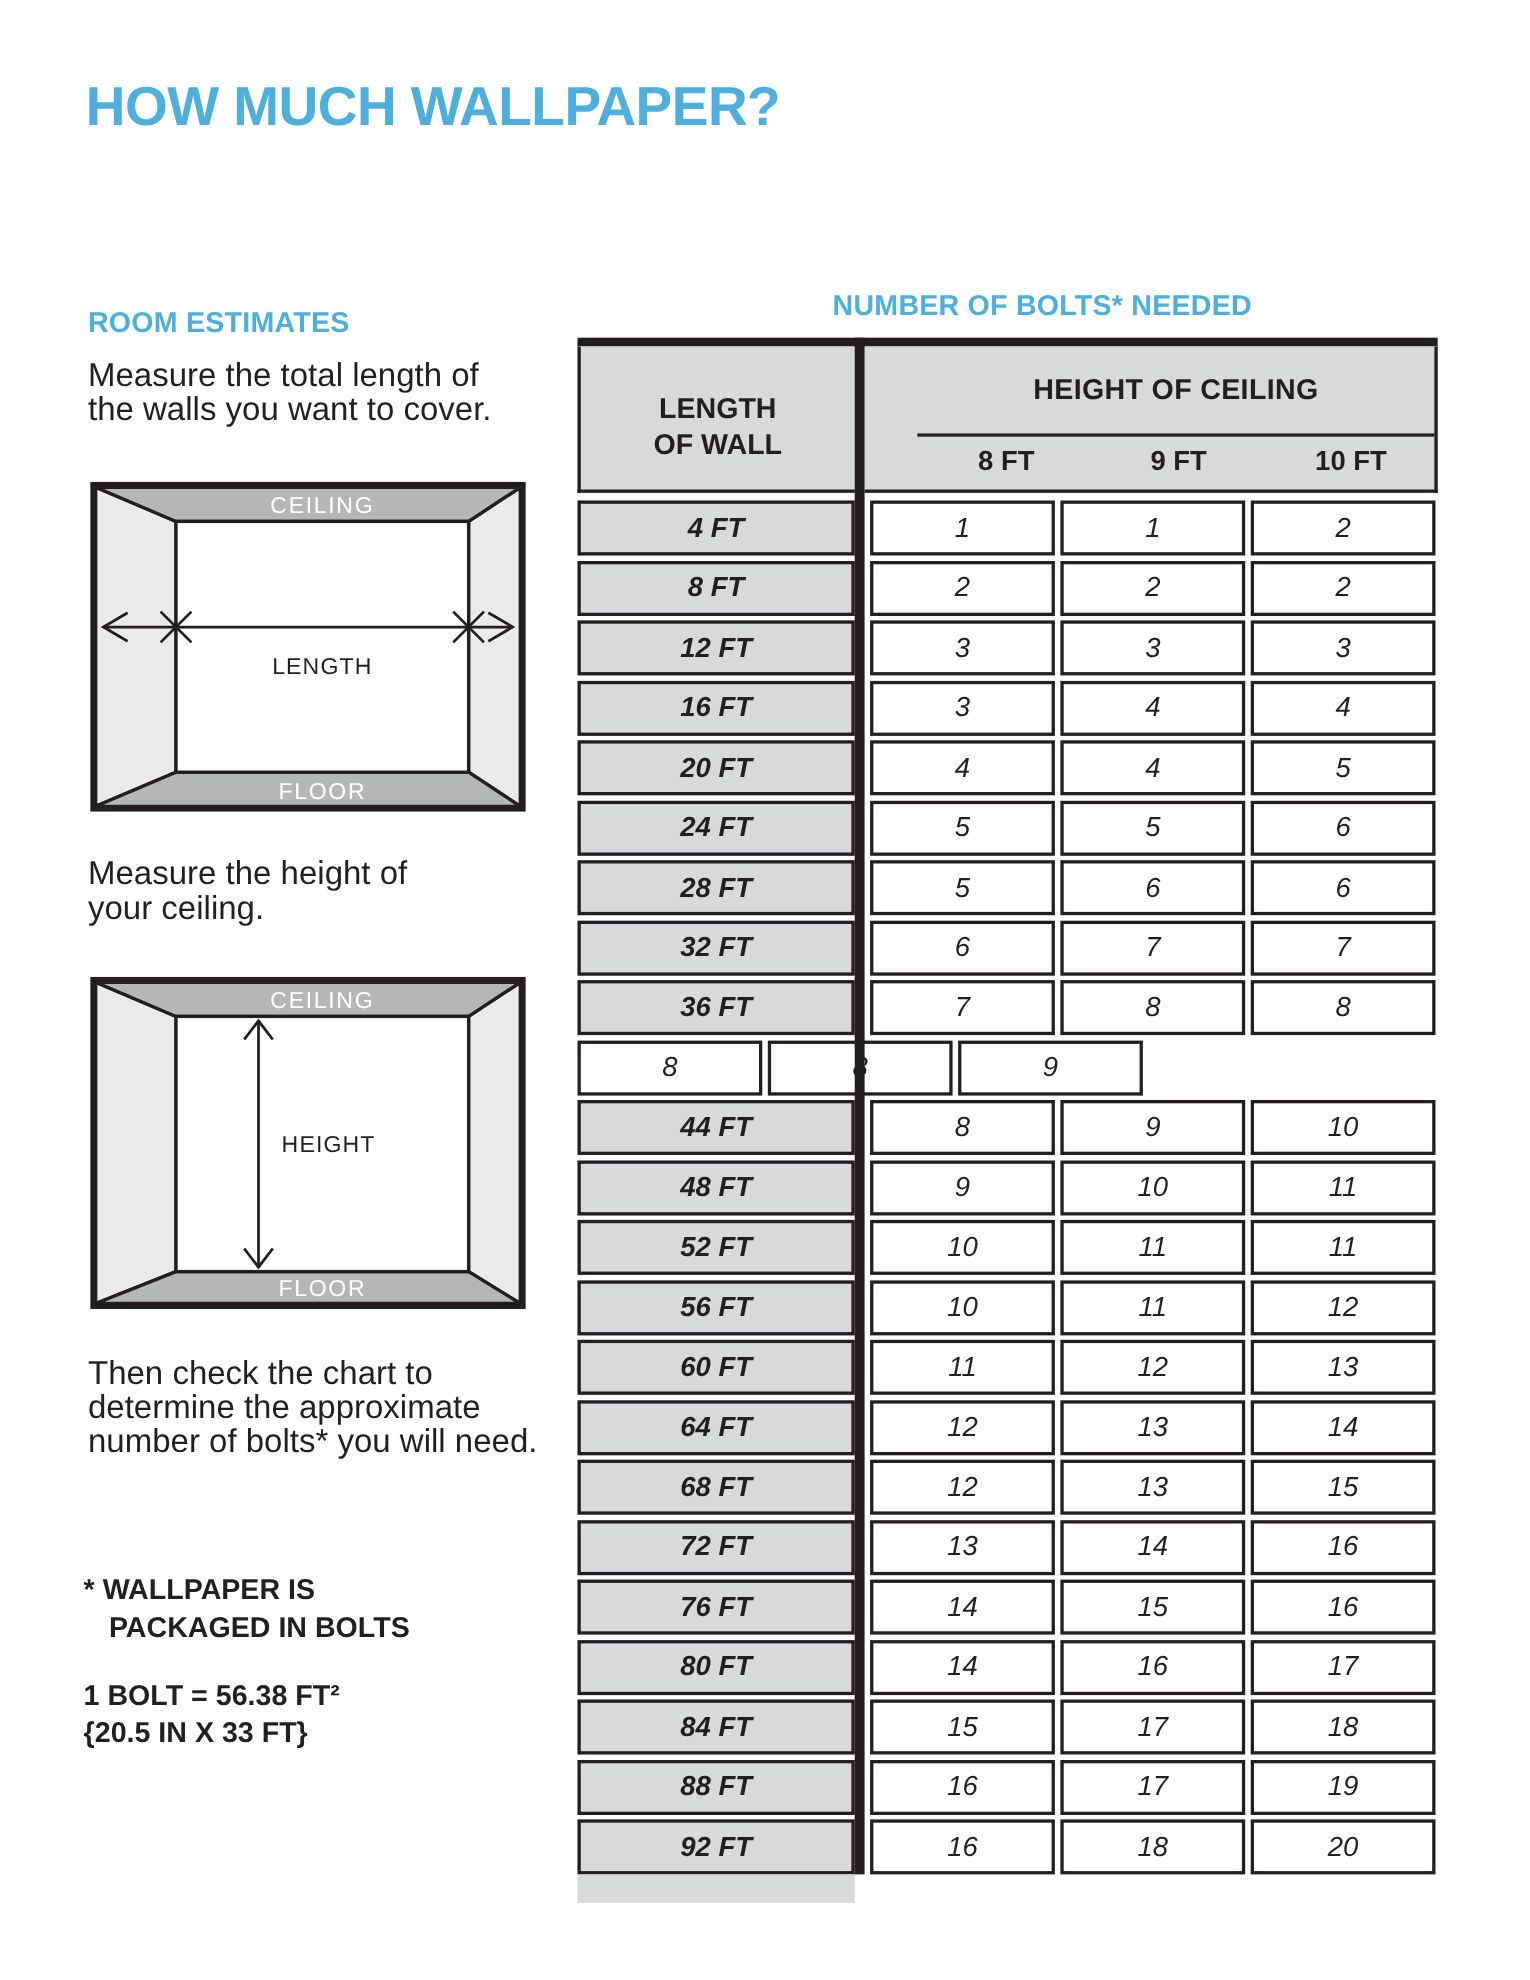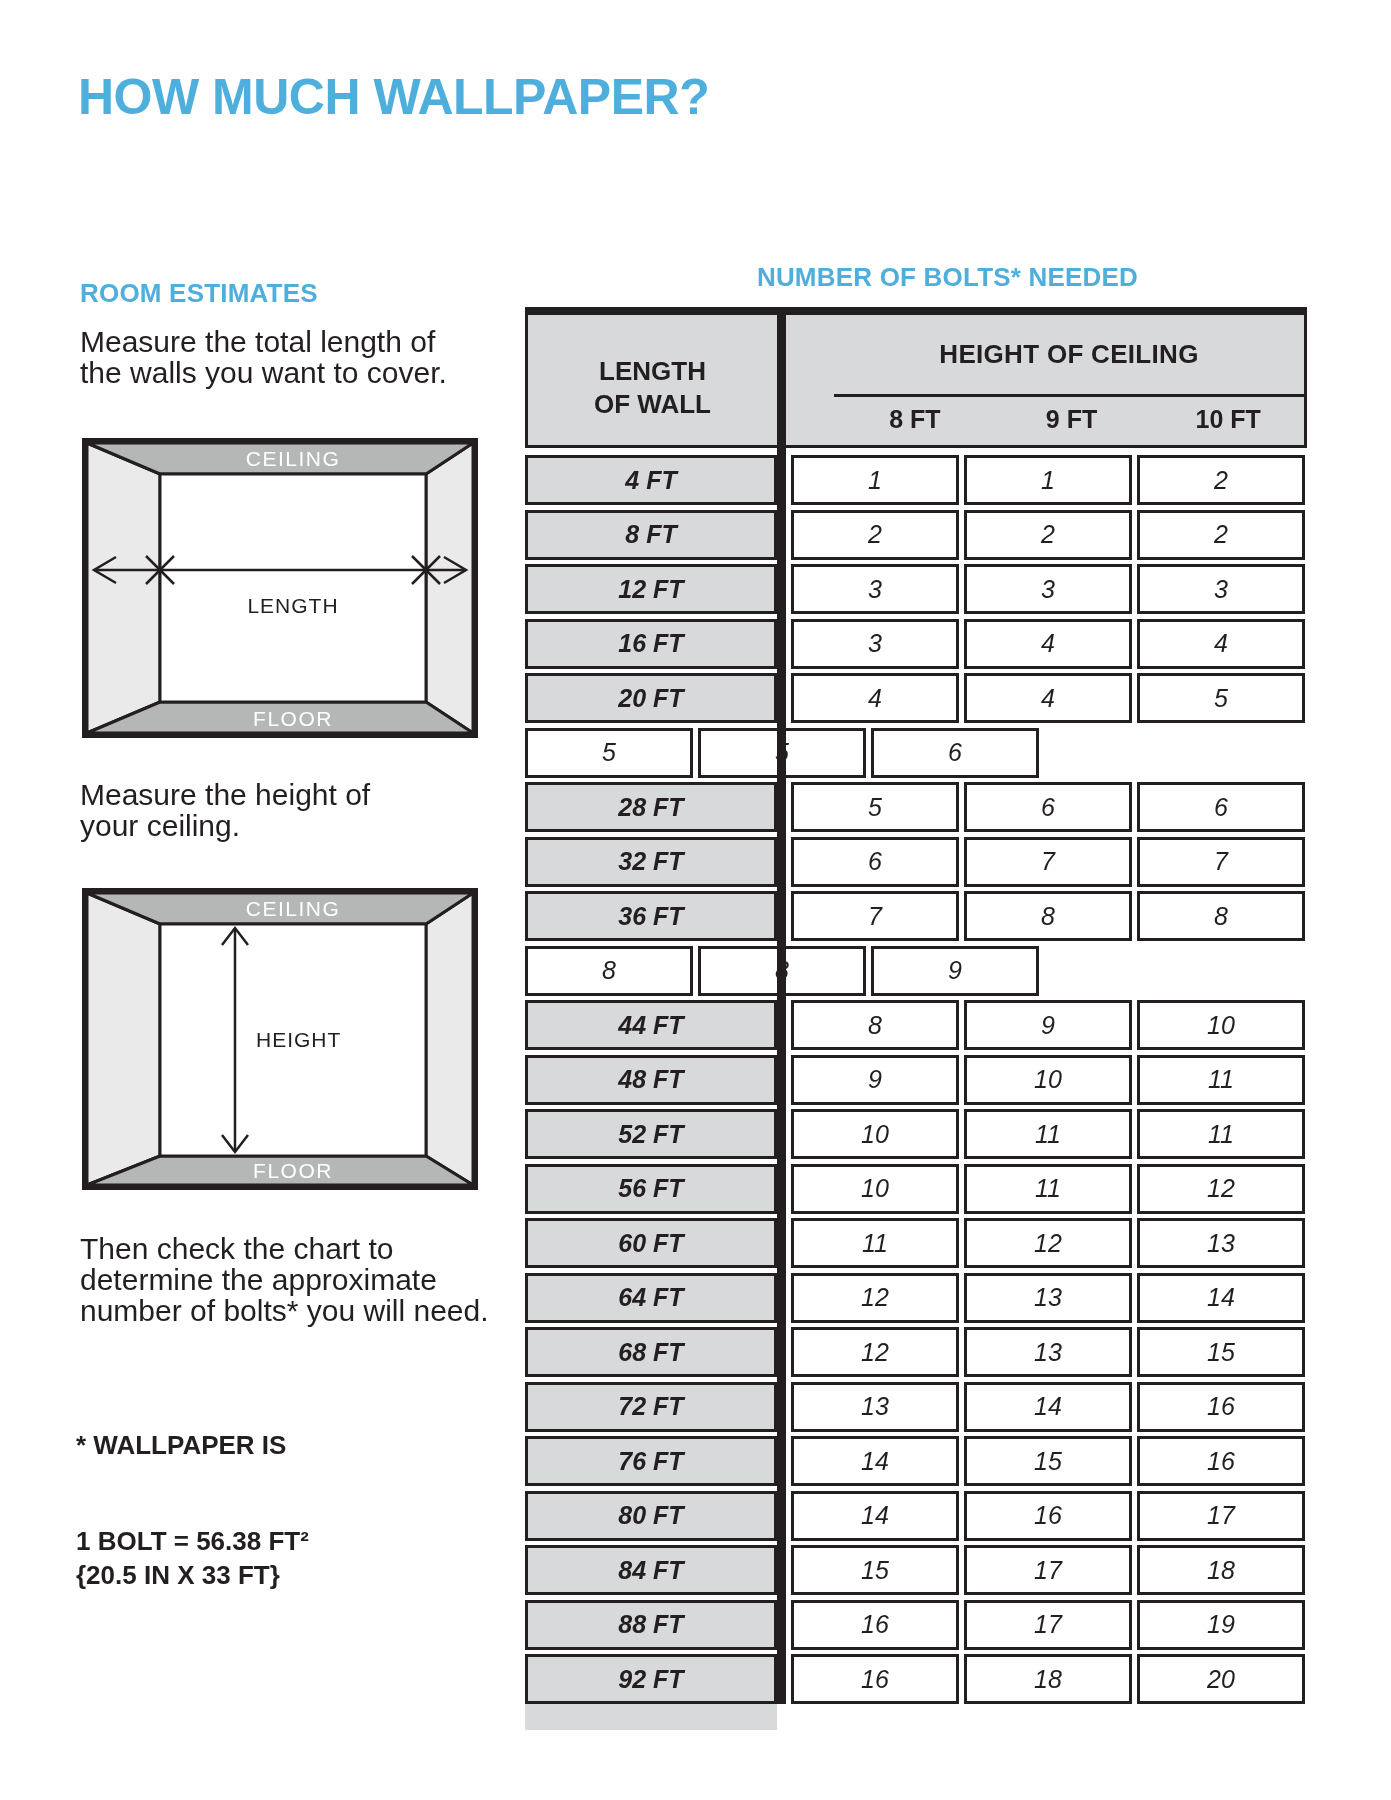--- a/index.html
+++ b/index.html
@@ -124,20 +124,21 @@
     </g>
     <text class="measlabel anchor-start" x="174" y="159">HEIGHT</text>
   </svg>
 
   <div class="abs body-text" style="left:80px;top:1233px;">Then check the chart to
 determine the approximate
 number of bolts* you will need.</div>
 
   <div class="abs foot" style="left:76px;top:1428px;">
     <div>* WALLPAPER IS</div>
+    <div class="indent">PACKAGED IN BOLTS</div>
   </div>
 
   <div class="abs foot" style="left:76px;top:1524px;">
     <div>1 BOLT = 56.38 FT²</div>
     <div>{20.5 IN X 33 FT}</div>
   </div>
 
   <div class="abs sec-head table-heading" style="left:525px;top:262px;">NUMBER OF BOLTS* NEEDED</div>
 
   <div class="twrap">
@@ -188,20 +189,21 @@
         </div>
 
         <div class="trow">
           <div class="tlabel">20 FT</div>
           <div class="tcell">4</div>
           <div class="tcell">4</div>
           <div class="tcell">5</div>
         </div>
 
         <div class="trow">
+          <div class="tlabel">24 FT</div>
           <div class="tcell">5</div>
           <div class="tcell">5</div>
           <div class="tcell">6</div>
         </div>
 
         <div class="trow">
           <div class="tlabel">28 FT</div>
           <div class="tcell">5</div>
           <div class="tcell">6</div>
           <div class="tcell">6</div>

